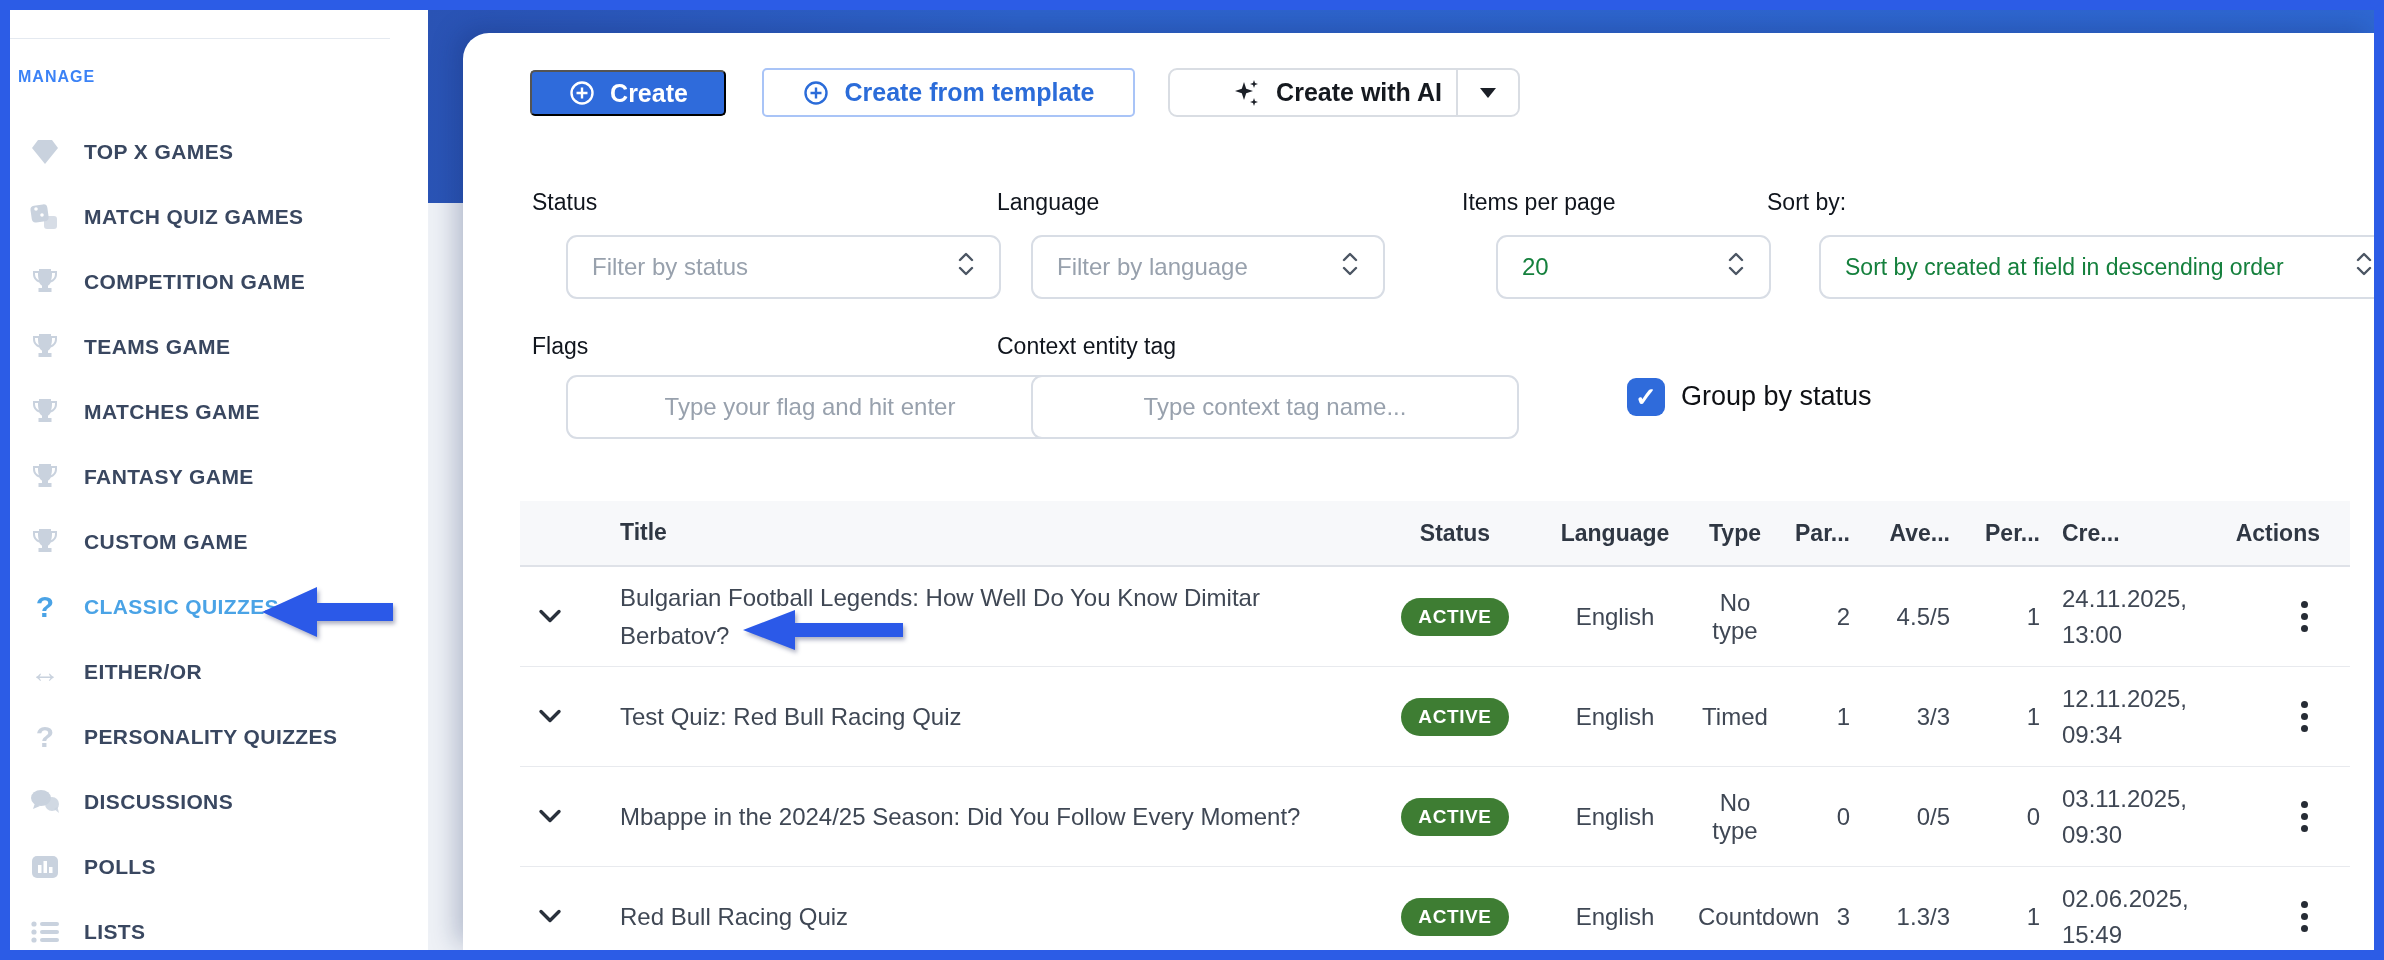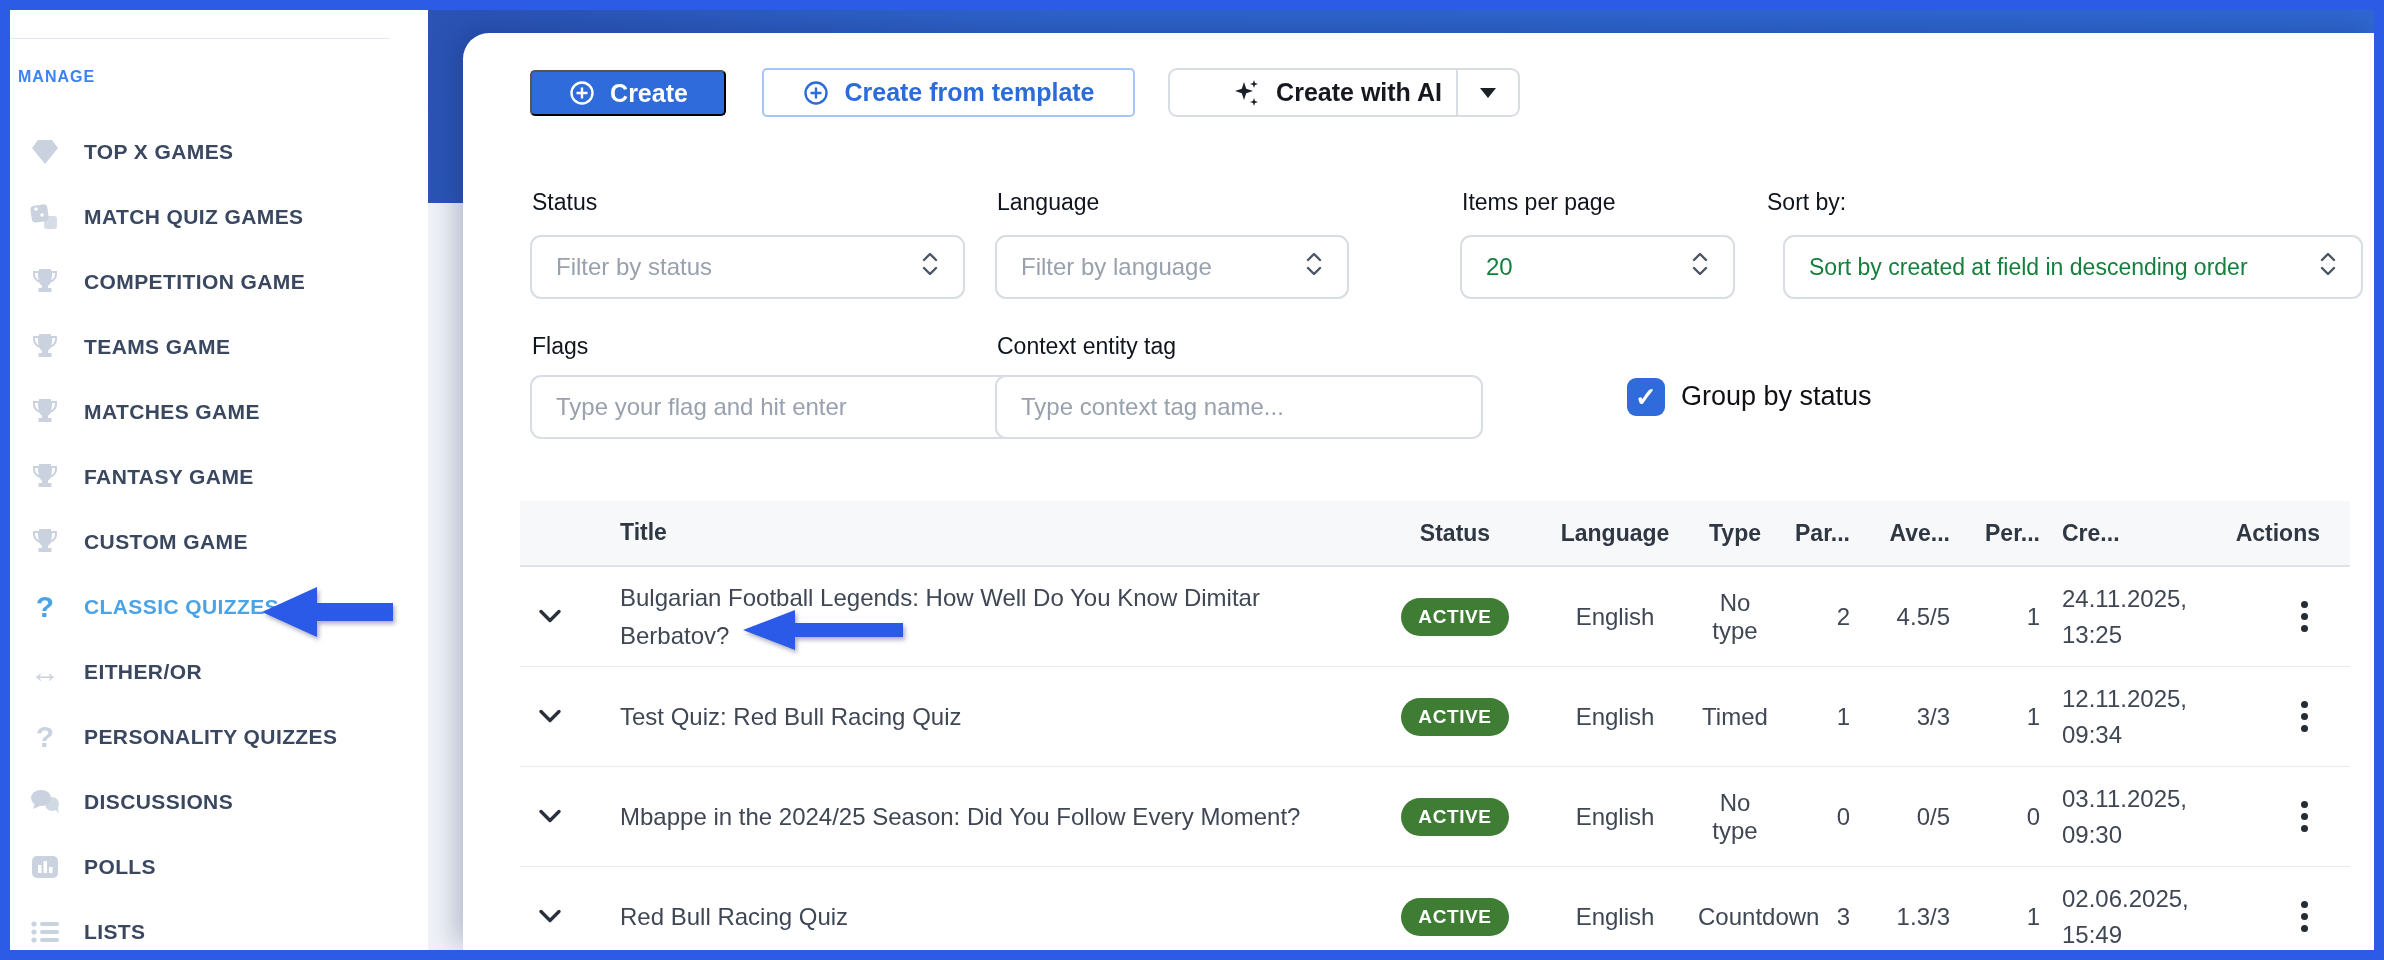--- a/index.html
+++ b/index.html
@@ -47,25 +47,25 @@
   .btn-ai-main{flex:1;display:flex;align-items:center;justify-content:center;gap:14px;
     font-size:25px;font-weight:600;color:#15191f;cursor:pointer;}
   .btn-ai-caret{width:62px;border-left:2px solid #d9dde3;display:flex;align-items:center;
     justify-content:center;cursor:pointer;}
   .caret-down{width:0;height:0;border-left:8px solid transparent;border-right:8px solid transparent;
     border-top:10px solid #1b1f27;}
 
   
   .f-label{position:absolute;font-size:23px;font-weight:500;color:#10151d;}
   .select,.text-input{position:absolute;height:64px;background:#fff;border:2px solid #d8dde5;
-    border-radius:11px;display:flex;align-items:center;padding:0 24px;font-size:24px;color:#2a3240;}
+    border-radius:11px;display:flex;align-items:center;padding:0 24px;font-size:24px;color:#2a3240;margin-left:36px;}
   .select{justify-content:space-between;cursor:pointer;}
   .select .placeholder{color:var(--muted-gray);}
   .select .value{color:#15803d;}
-  .text-input{width:488px;}
+  .text-input{width:488px;text-align:center;}
   input.text-input{outline:none;}
   input.text-input::placeholder{color:var(--muted-gray);}
   .chev-pair{flex:0 0 auto;margin-left:12px;}
   .checkbox{position:absolute;left:1164px;top:345px;width:38px;height:38px;border-radius:9px;
     background:var(--accent-blue);display:flex;align-items:center;justify-content:center;cursor:pointer;}
   .checkbox::after{content:"✓";color:#fff;font-size:26px;font-weight:700;}
   .checkbox-label{position:absolute;left:1218px;top:348px;font-size:27px;color:#0f1115;}
 
   
   .table{position:absolute;left:57px;top:468px;width:1830px;}
@@ -341,21 +341,21 @@
                 <path d="M3 2.5l9 9 9-9"></path>
               </svg>
         </div>
         <div class="cell c-title">Bulgarian Football Legends: How Well Do You Know Dimitar Berbatov?</div>
         <div class="cell c-status"><span class="badge">ACTIVE</span></div>
         <div class="cell c-lang">English</div>
         <div class="cell c-type">No type</div>
         <div class="cell c-par">2</div>
         <div class="cell c-ave">4.5/5</div>
         <div class="cell c-per">1</div>
-        <div class="cell c-created">24.11.2025, 13:25</div>
+        <div class="cell c-created">24.11.2025, 13:00</div>
         <div class="cell c-actions">
               <span class="kebab">
                 <i></i>
                 <i></i>
                 <i></i>
               </span>
             </div>
       </div>
 
       <div class="t-row">

